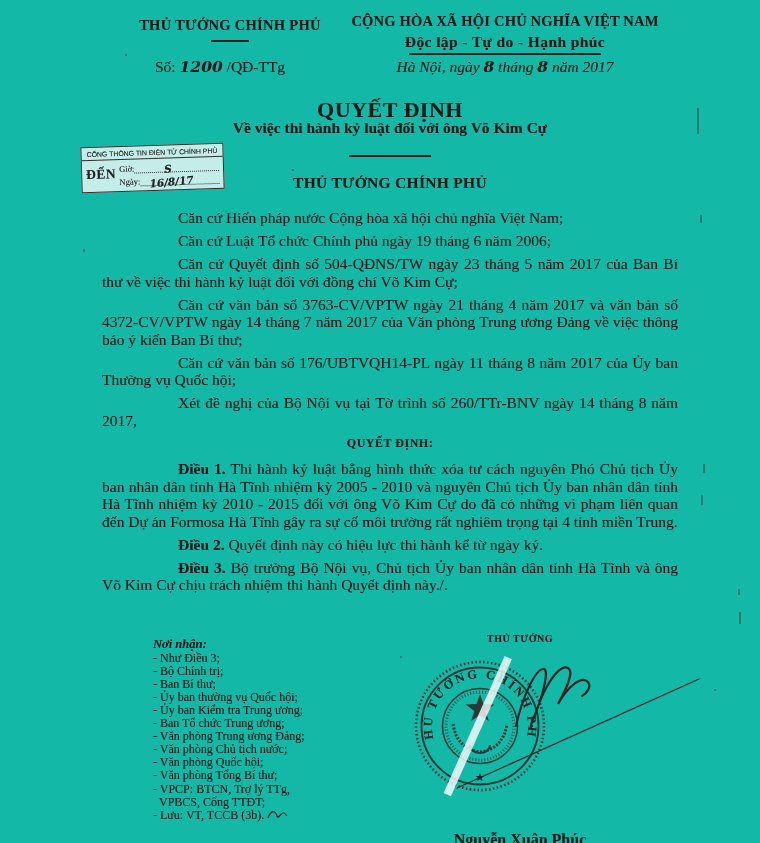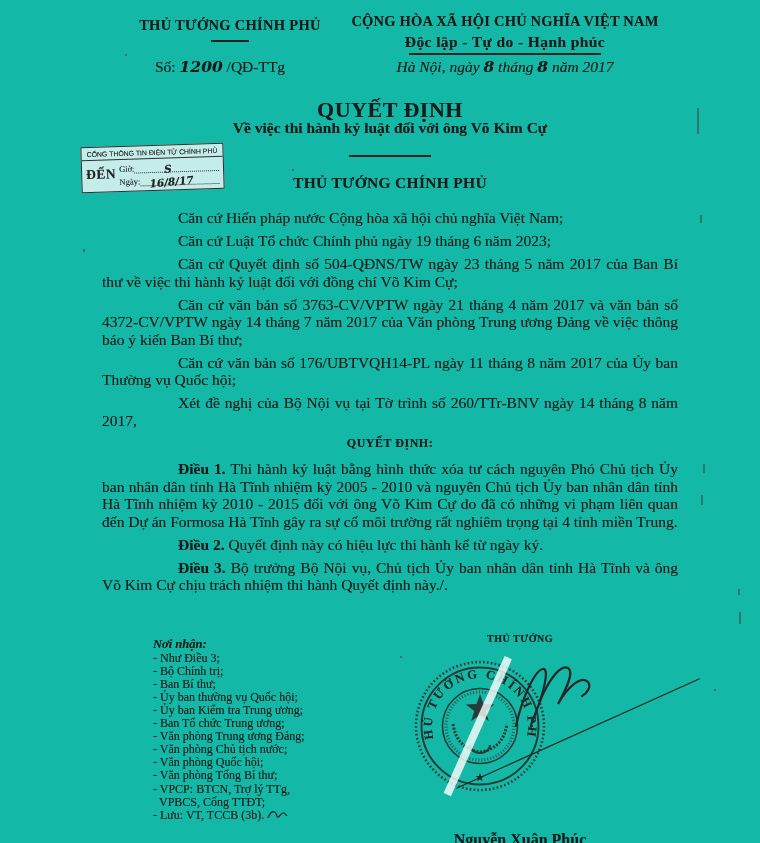--- a/index.html
+++ b/index.html
@@ -114,21 +114,21 @@
           <span class="leader">
               <span class="hand hand-val val-ngay">16/8/17</span>
             </span>
         </div>
       </div>
     </div>
   </div>
 
   <div class="abs body">
     <p>Căn cứ Hiến pháp nước Cộng hòa xã hội chủ nghĩa Việt Nam;</p>
-    <p>Căn cứ Luật Tổ chức Chính phủ ngày 19 tháng 6 năm 2023;</p>
+    <p>Căn cứ Luật Tổ chức Chính phủ ngày 19 tháng 6 năm 2006;</p>
     <p>Căn cứ Quyết định số 504-QĐNS/TW ngày 23 tháng 5 năm 2017 của Ban Bí thư về việc thi hành kỷ luật đối với đồng chí Võ Kim Cự;</p>
     <p>Căn cứ văn bản số 3763-CV/VPTW ngày 21 tháng 4 năm 2017 và văn bản số 4372-CV/VPTW ngày 14 tháng 7 năm 2017 của Văn phòng Trung ương Đảng về việc thông báo ý kiến Ban Bí thư;</p>
     <p>Căn cứ văn bản số 176/UBTVQH14-PL ngày 11 tháng 8 năm 2017 của Ủy ban Thường vụ Quốc hội;</p>
     <p>Xét đề nghị của Bộ Nội vụ tại Tờ trình số 260/TTr-BNV ngày 14 tháng 8 năm 2017,</p>
     <p class="decision-heading">QUYẾT ĐỊNH:</p>
     <p class="dieu"><span class="lead">Điều 1.</span> <span>Thi hành kỷ luật bằng hình thức xóa tư cách nguyên Phó Chủ tịch Ủy ban nhân dân tỉnh Hà Tĩnh nhiệm kỳ 2005 - 2010 và nguyên Chủ tịch Ủy ban nhân dân tỉnh Hà Tĩnh nhiệm kỳ 2010 - 2015 đối với ông Võ Kim Cự do đã có những vi phạm liên quan đến Dự án Formosa Hà Tĩnh gây ra sự cố môi trường rất nghiêm trọng tại 4 tỉnh miền Trung.</span></p>
     <p class="dieu"><span class="lead">Điều 2.</span> <span>Quyết định này có hiệu lực thi hành kể từ ngày ký.</span></p>
     <p class="dieu"><span class="lead">Điều 3.</span> <span>Bộ trưởng Bộ Nội vụ, Chủ tịch Ủy ban nhân dân tỉnh Hà Tĩnh và ông Võ Kim Cự chịu trách nhiệm thi hành Quyết định này./.</span></p>
   </div>
 

